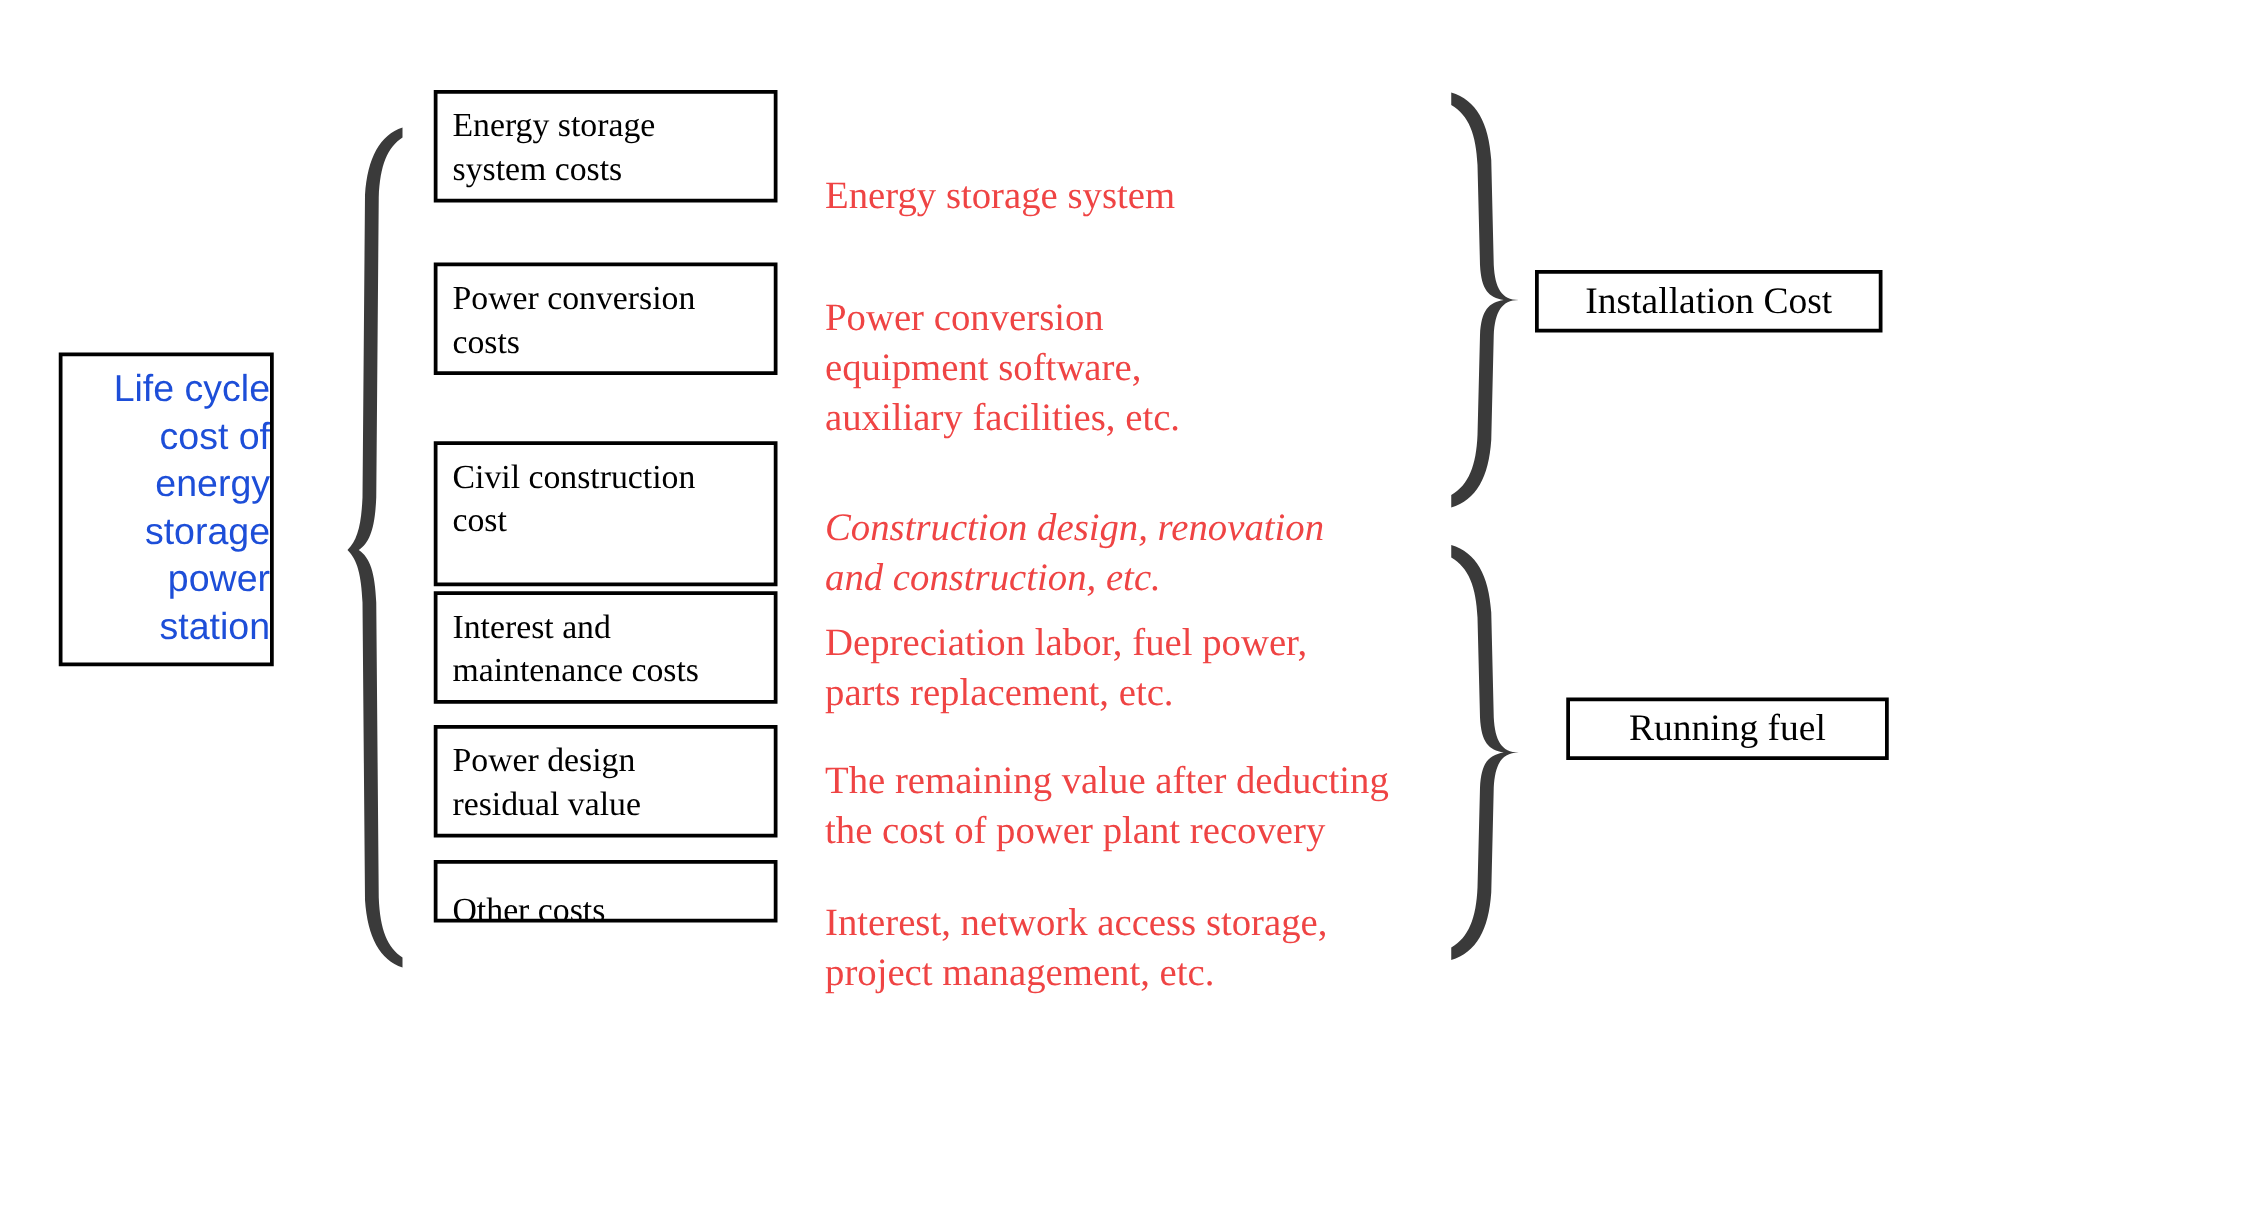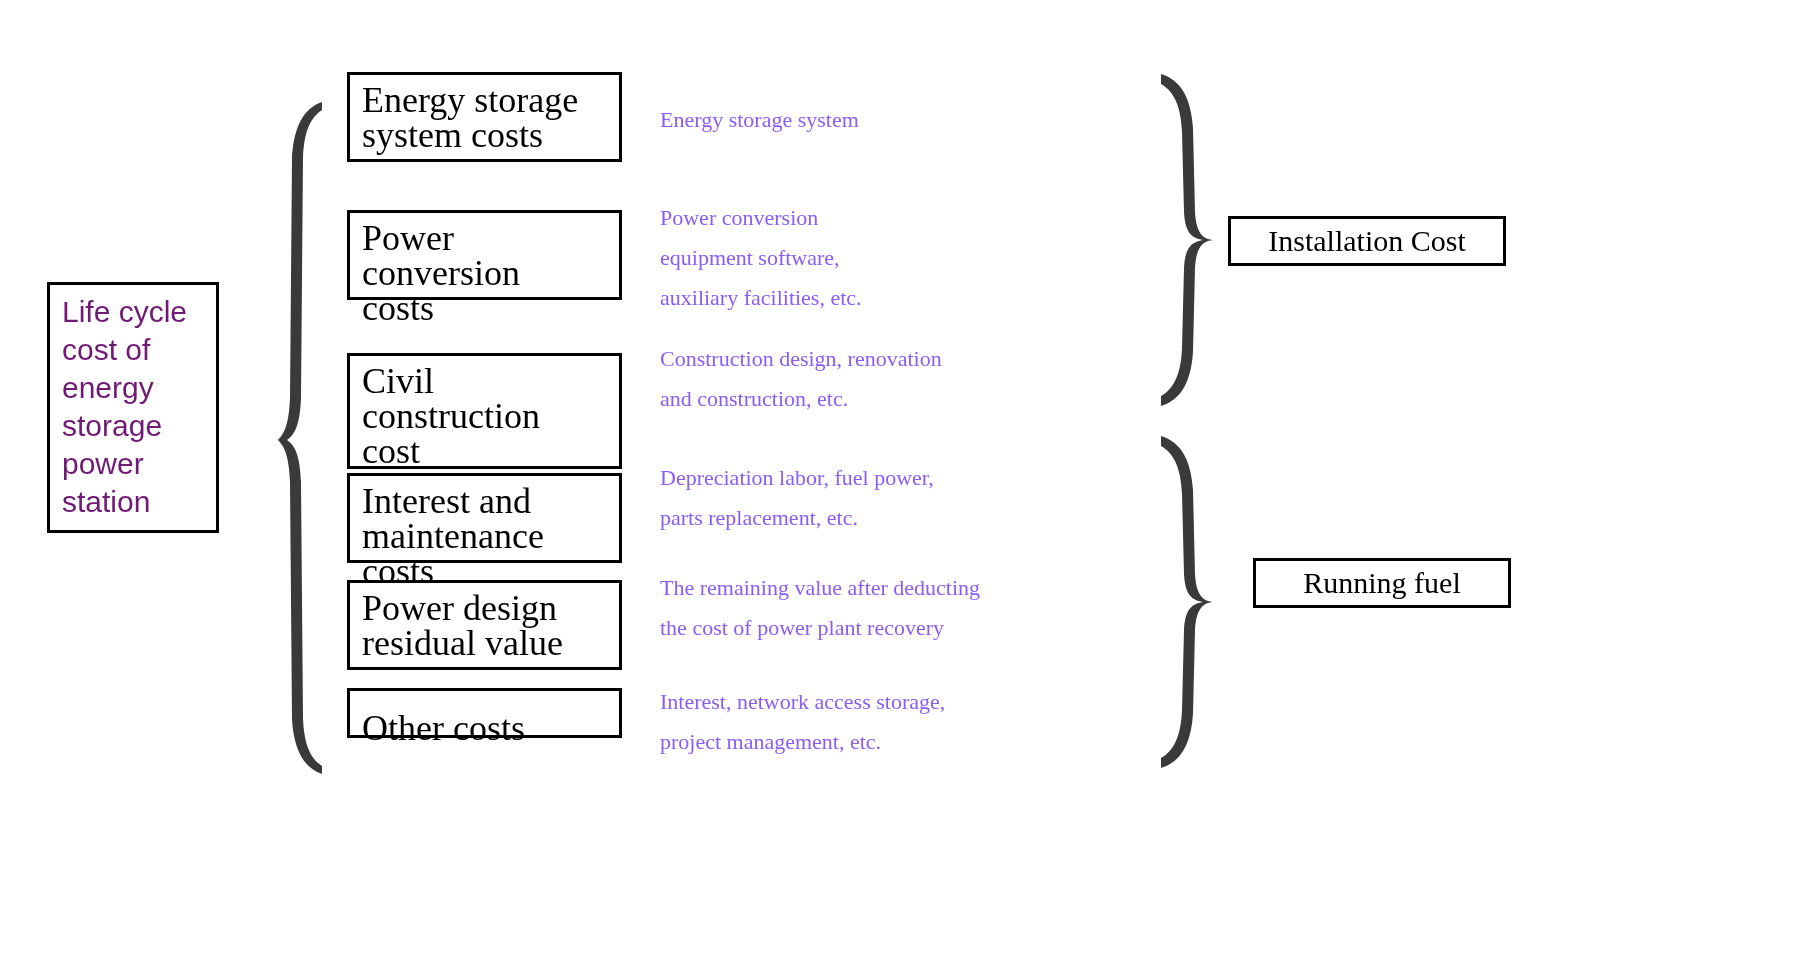--- a/index.html
+++ b/index.html
@@ -12,32 +12,33 @@
   .root-box{
     position:absolute;
     left:47px; top:282px; width:172px; height:251px;
     border:3px solid #000;
     box-sizing:border-box;
     font-family:"Liberation Sans", sans-serif;
     font-size:30px;
     line-height:38px;
     padding:8px 0 12px 12px;
     white-space:pre-line;
-    color:#701a75;
+    color:#1d4ed8;
+    text-align:right;
   }
 
   
   .cat-box{
     position:absolute;
     left:347px;
     width:275px;
     border:3px solid #000;
     box-sizing:border-box;
     font-family:"Liberation Serif", serif;
-    font-size:36px;
+    font-size:27px;
     line-height:35px;
     padding:8px 0 8px 12px;
     white-space:pre-line;
     color:#000;
   }
 
   
   .grp-box{
     position:absolute;
     border:3px solid #000;
@@ -48,24 +49,25 @@
     text-align:center;
     color:#000;
     display:flex;align-items:center;justify-content:center;
   }
 
   
   .desc{
     position:absolute;
     left:660px;
     font-family:"Liberation Serif", serif;
-    font-size:22px;
+    font-size:31px;
     line-height:40px;
     white-space:pre-line;
-    color:#8b5cf6;
+    color:#ef4444;
+    margin-top:36px;
   }
 
   
   .brace{position:absolute;}
   .brace svg{display:block;overflow:visible;}
 </style>
 </head>
 <body>
 
 <div class="canvas">
@@ -114,21 +116,21 @@
 residual value</div>
 
   <div class="cat-box" style="top:688px; height:50px; padding-top:20px;">Other costs</div>
 
   <div class="desc" style="top:100px;">Energy storage system</div>
 
   <div class="desc" style="top:198px;">Power conversion
 equipment software,
 auxiliary facilities, etc.</div>
 
-  <div class="desc" style="top:339px;">Construction design, renovation
+  <div class="desc" style="top:366px;font-style:italic;">Construction design, renovation
 and construction, etc.</div>
 
   <div class="desc" style="top:458px;">Depreciation labor, fuel power,
 parts replacement, etc.</div>
 
   <div class="desc" style="top:568px;">The remaining value after deducting
 the cost of power plant recovery</div>
 
   <div class="desc" style="top:682px;">Interest, network access storage,
 project management, etc.</div>

